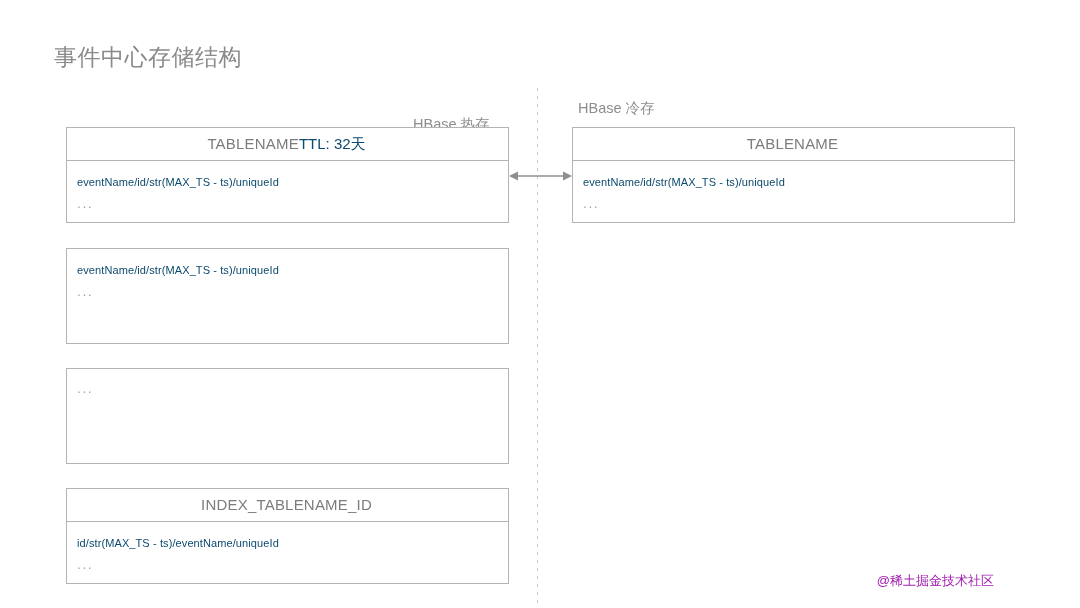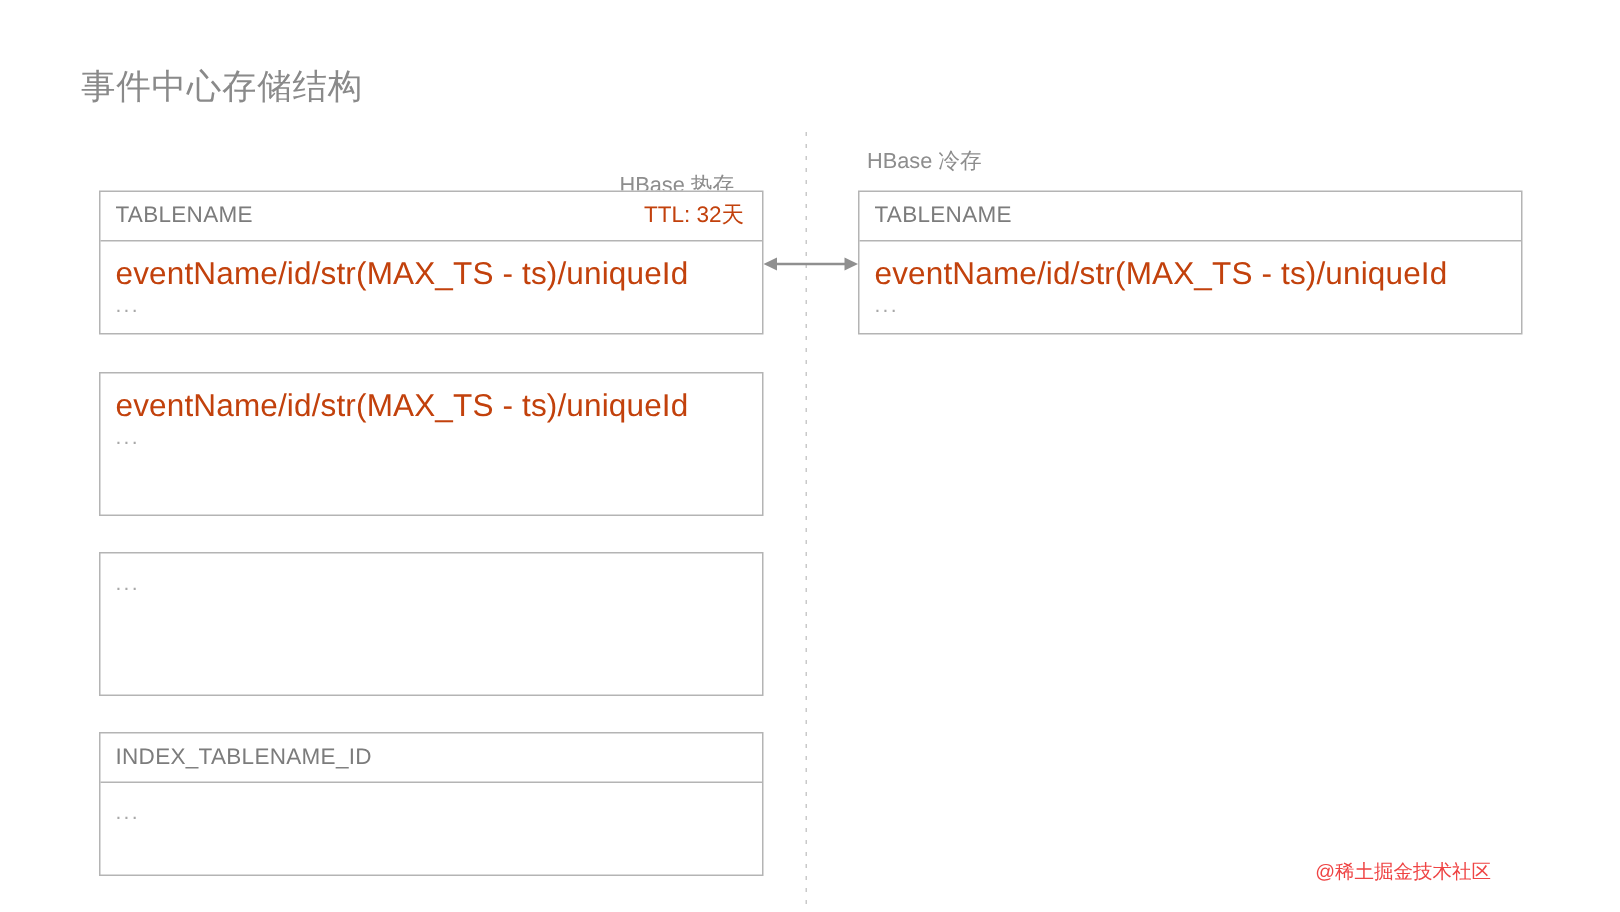--- a/index.html
+++ b/index.html
@@ -63,47 +63,47 @@
     position: absolute;
     border: 1px solid #b4b4b4;
     background: #ffffff;
   }
 
   .tbox-header {
     height: 33px;
     border-bottom: 1px solid #b4b4b4;
     display: flex;
     align-items: center;
-    justify-content: space-between;
+    justify-content: center;
     padding: 0 12px 0 10px;
   }
 
   .tbox-title {
     font-size: 15px;
     line-height: 20px;
     color: #7c7c7c;
     white-space: nowrap;
     letter-spacing: 0.2px;
   }
 
   .tbox-ttl {
     font-size: 15px;
     line-height: 20px;
-    color: #c2410c;
+    color: #0c4a6e;
     white-space: nowrap;
   }
 
   .tbox-body {
     padding: 10px 10px 0 10px;
   }
 
   .tbox-row {
-    font-size: 21px;
+    font-size: 11px;
     line-height: 23px;
-    color: #c2410c;
+    color: #0c4a6e;
     white-space: nowrap;
     letter-spacing: 0.1px;
   }
 
   .tbox-row.ellipsis {
     color: #a8a8a8;
     letter-spacing: 1.5px;
     font-size: 14px;
     line-height: 18px;
   }
@@ -127,21 +127,21 @@
   }
   .arrow-link svg { display: block; }
 
   
   .watermark {
     position: absolute;
     right: 26px;
     bottom: 18px;
     font-size: 13px;
     line-height: 18px;
-    color: #ef4444;
+    color: #a21caf;
     white-space: nowrap;
   }
 </style>
 </head>
 <body>
 
 <div id="canvas">
 
   <div class="page-title">事件中心存储结构</div>
 
@@ -173,20 +173,21 @@
       <div class="tbox-row ellipsis">...</div>
     </div>
   </div>
 
   <div class="tbox left row4">
     <div class="tbox-header">
       <span class="tbox-title">INDEX_TABLENAME_ID</span>
       <span class="tbox-ttl"></span>
     </div>
     <div class="tbox-body">
+      <div class="tbox-row">id/str(MAX_TS - ts)/eventName/uniqueId</div>
       <div class="tbox-row ellipsis">...</div>
     </div>
   </div>
 
   <div class="tbox right row1">
     <div class="tbox-header">
       <span class="tbox-title">TABLENAME</span>
       <span class="tbox-ttl"></span>
     </div>
     <div class="tbox-body">

